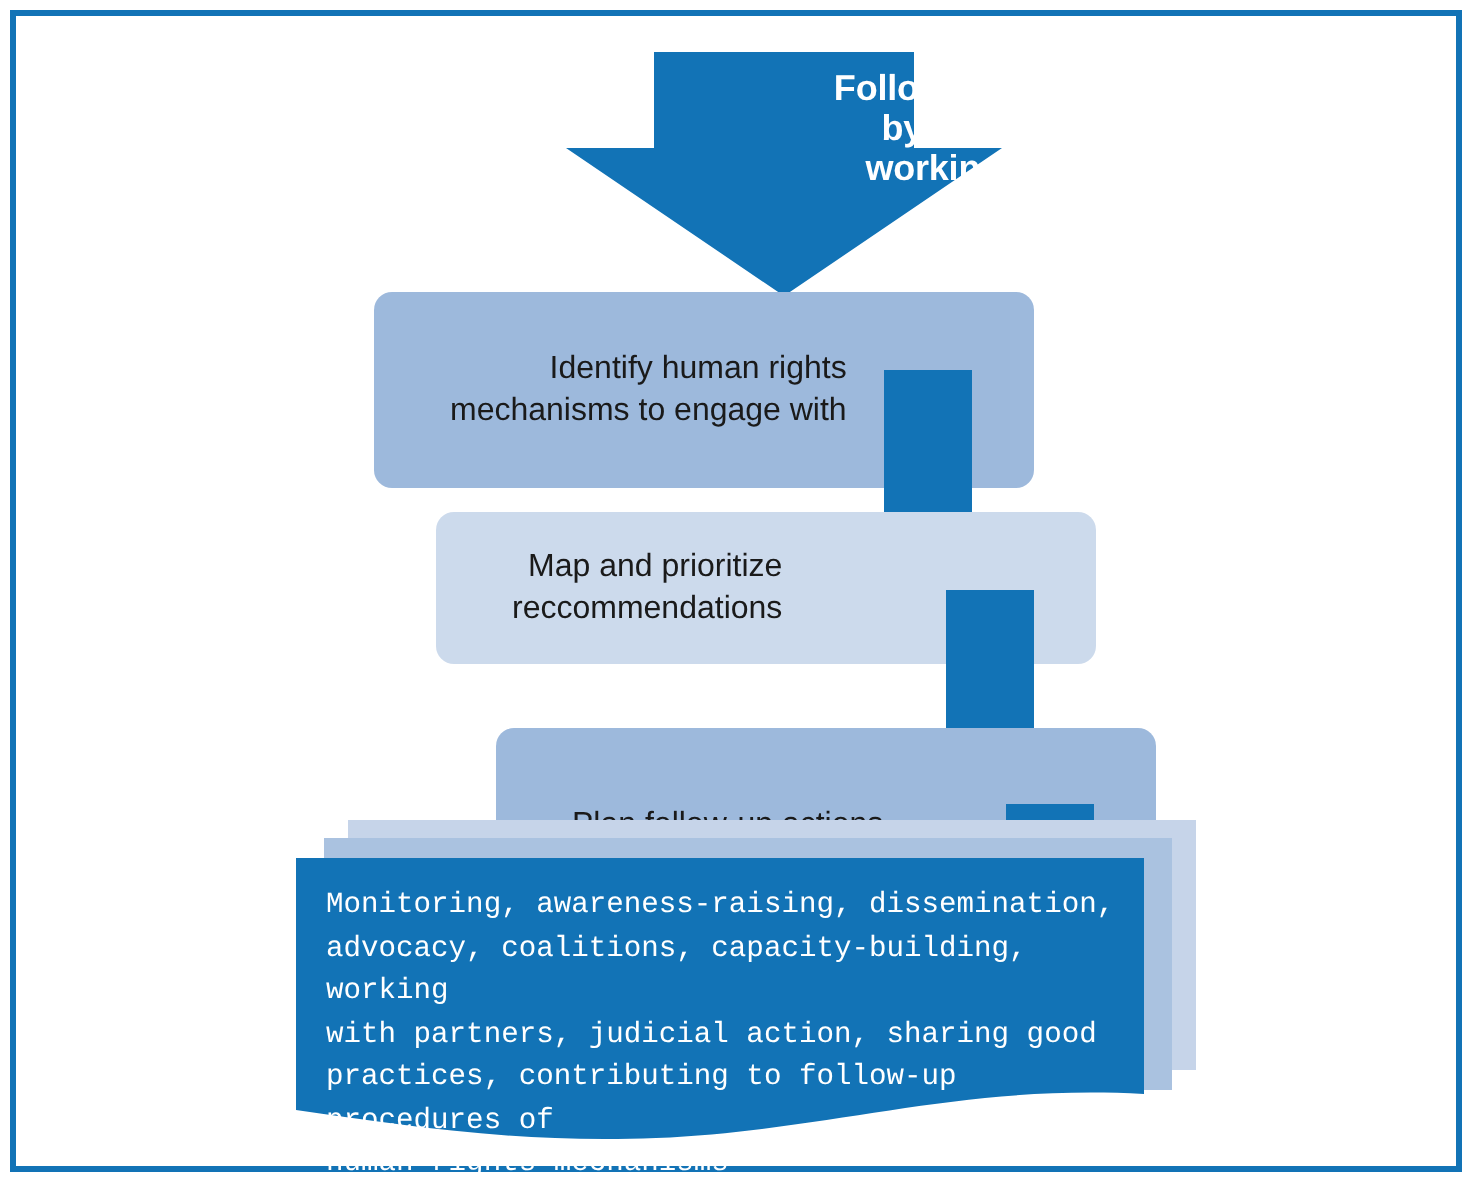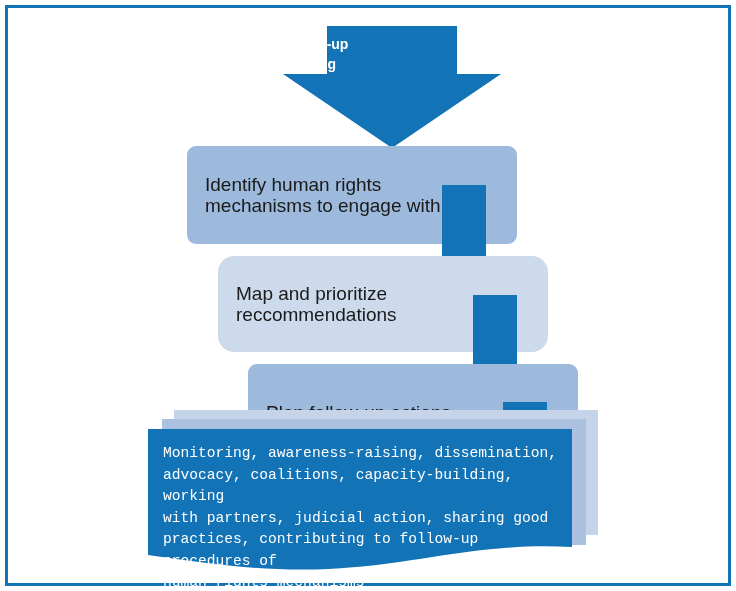--- a/index.html
+++ b/index.html
@@ -50,61 +50,61 @@
     left: 0; top: 0;
     width: 218px;
     height: 122px;
     display: block;
   }
   .banner-label {
     position: absolute;
     left: 0;
     top: 0;
     width: 218px;
-    text-align: left;
+    text-align: right;
     color: #ffffff;
     font-weight: bold;
-    font-size: 14px;
+    font-size: 18px;
     line-height: 20px;
     padding-top: 8px;
     box-sizing: border-box;
     letter-spacing: -0.1px;
   }
   .banner-label span { display: block; }
 
   
   .step-box {
     position: absolute;
     border-radius: 9px;
     box-sizing: border-box;
     display: flex;
     align-items: center;
   }
   .step-text {
     color: #1a1a1a;
-    font-size: 19px;
+    font-size: 16px;
     line-height: 21px;
-    padding-left: 18px;
+    padding-left: 38px;
     white-space: pre-line;
+    text-align: right;
   }
 
   #step-1 {
     left: 187px;
     top: 146px;
     width: 330px;
     height: 98px;
     background: #9db9dc;
   }
   #step-2 {
     left: 218px;
     top: 256px;
     width: 330px;
-    height: 96px;
+    height: 76px;
     background: #ccdaec;
-    border-radius: 16px;
   }
   #step-3 {
     left: 248px;
     top: 364px;
     width: 330px;
     height: 96px;
     background: #9db9dc;
   }
 
   
@@ -177,20 +177,21 @@
   <div id="frame"></div>
 
   <div id="stage">
 
     <div class="banner-arrow">
       <svg viewBox="0 0 218 122" xmlns="http://www.w3.org/2000/svg">
         <path d="M 44 0 L 174 0 L 174 48 L 218 48 L 109 122 L 0 48 L 44 48 Z" fill="#1273b6"></path>
       </svg>
       <div class="banner-label">
         <span>Follow-up</span>
+        <span>by civil</span>
         <span>working</span>
       </div>
     </div>
 
     <div class="step-box" id="step-1">
       <div class="step-text">Identify human rights
 mechanisms to engage with</div>
     </div>
 
     <div class="connector" id="connector-1">

